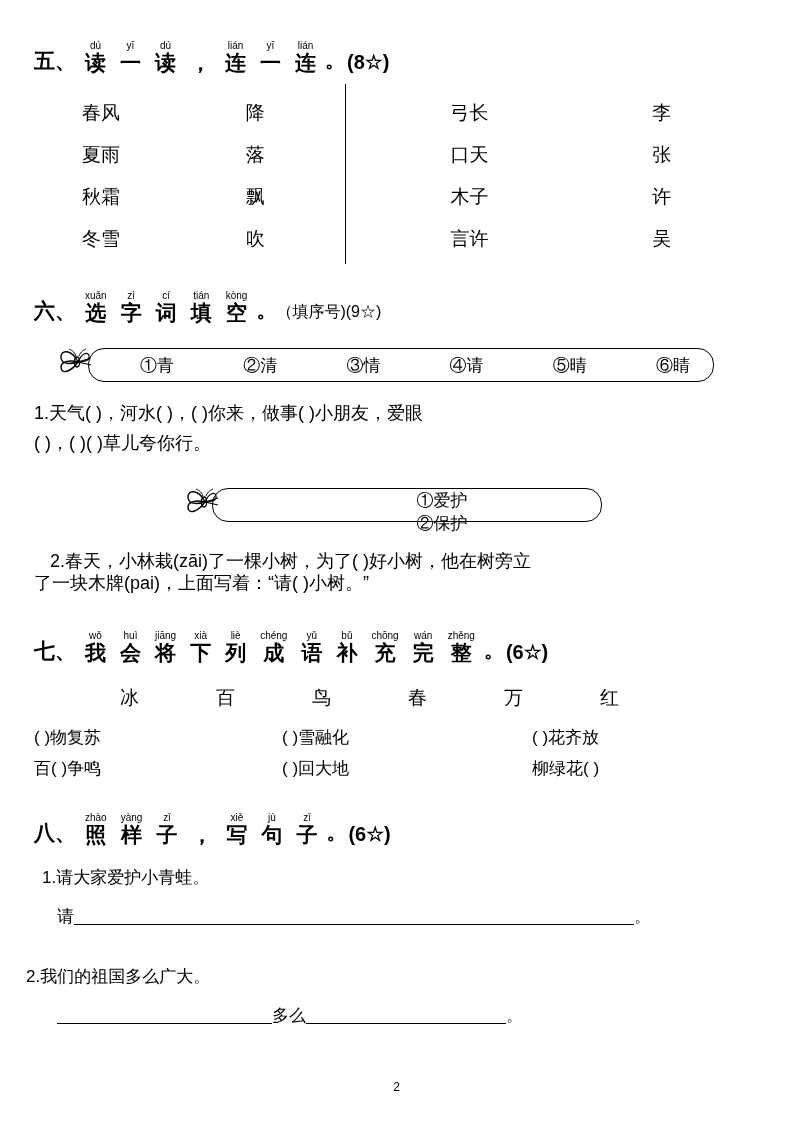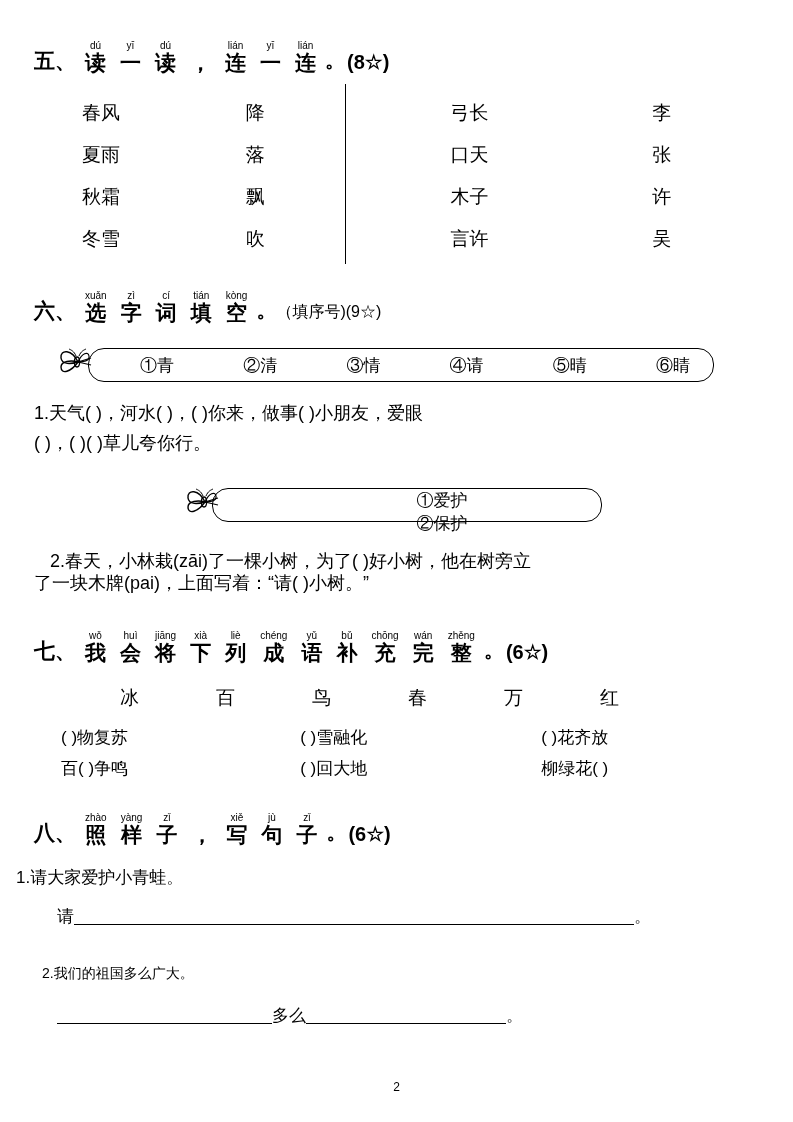--- a/index.html
+++ b/index.html
@@ -151,31 +151,31 @@
   }
   #sec7-words span { width: 96px; text-align: left; }
   #sec7-rows {
     position: absolute;
     left: 34px;
     top: 722px;
     width: 700px;
     font-size: 17px;
     line-height: 31px;
   }
-  .idiom-row { display: flex; margin-left: 27px; }
+  .idiom-row { display: flex; }
   .idiom-cell { white-space: nowrap; }
   .ic1 { width: 248px; }
   .ic2 { width: 250px; }
   .ic3 { width: 200px; }
 
   
   #sec8 { position: absolute; left: 34px; top: 812px; }
-  #sec8-q1 { position: absolute; left: 16px; top: 866px; font-size: 17px; }
+  #sec8-q1 { position: absolute; left: 42px; top: 866px; font-size: 17px; }
   #sec8-a1 { position: absolute; left: 57px; top: 905px; font-size: 17px; }
-  #sec8-q2 { position: absolute; left: 42px; top: 965px; font-size: 14px; }
+  #sec8-q2 { position: absolute; left: 26px; top: 965px; font-size: 17px; }
   #sec8-a2 { position: absolute; left: 57px; top: 1004px; font-size: 17px; }
   .ul { text-decoration: none; border-bottom: 1.2px solid #000; display: inline-block; }
 
   #page-num {
     position: absolute;
     left: 0;
     right: 0;
     top: 1080px;
     text-align: center;
     font-size: 12px;

